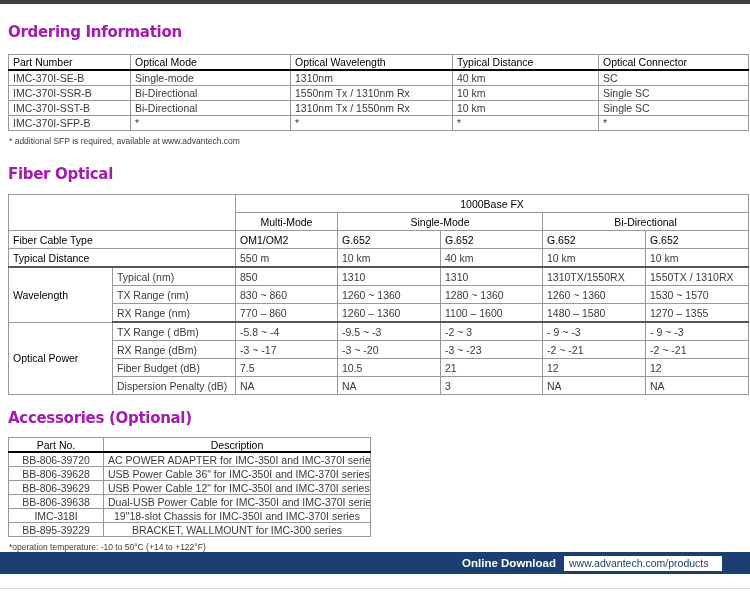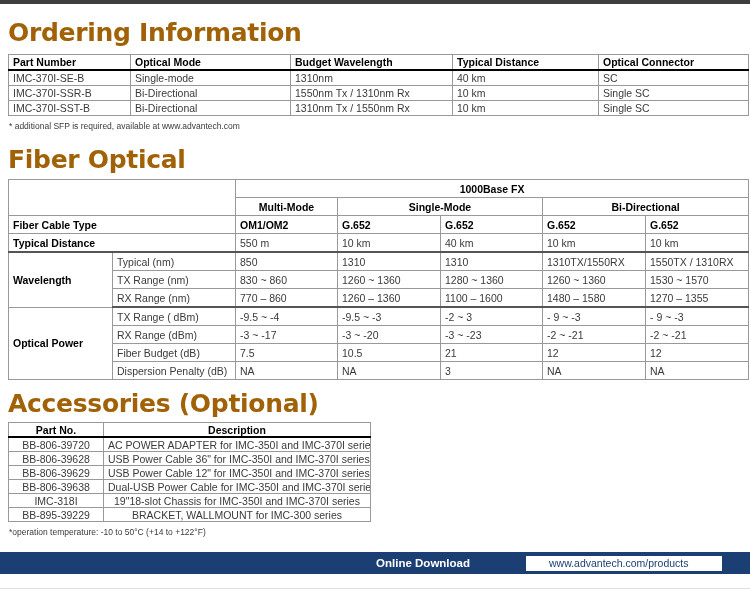--- a/index.html
+++ b/index.html
@@ -5,45 +5,45 @@
   * { box-sizing: border-box; }
   html,body { margin:0; padding:0; }
   body {
     width:750px; height:591px; position:relative; background:#ffffff;
     font-family:"Liberation Sans", sans-serif; overflow:hidden;
   }
   .topbar { position:absolute; top:0; left:0; width:750px; height:4px; background:#3e3e3e; }
   .content { position:absolute; top:4px; left:8px; width:740px; }
   .sec-title {
     font-family:"DejaVu Sans", sans-serif; font-weight:bold;
-    font-size:25px; line-height:23px; color:#a16207; margin:17px 0 10px 0; letter-spacing:-0.3px;
+    font-size:15px; line-height:23px; color:#a21caf; margin:17px 0 10px 0; letter-spacing:-0.3px;
   }
   .sec-title.fiber { margin:17px 0 8px 0; }
   .sec-title.acc { margin:12px 0 7px 0; }
   table { border-collapse:collapse; table-layout:fixed; }
   .tbl { border:1px solid #555; }
   .tbl td {
     border:1px solid #999; padding:1px 4px; font-size:10.5px; line-height:12px;
     color:#3a3a3a; white-space:nowrap; overflow:hidden;
   }
-  .tbl .b { font-weight:bold; color:#000;margin-top:24px; }
+  .tbl .b { font-weight:normal; color:#000;margin-top:24px; }
   .tbl .ctr { text-align:center; }
   .tbl tr.hrow td { border-bottom:2px solid #000; }
   .tbl tr.sep td { border-bottom:2px solid #555; }
   #fiber-table td { padding:2.5px 4px; }
   #accessories-table td { padding:0.5px 4px;text-align:center; }
   .footnote { font-size:8.5px; color:#3a3a3a; margin:5px 0 0 1px; }
   .footer-bar {
     position:absolute; top:552px; left:0; width:750px; height:22px; background:#1c3f73;
-    display:flex; align-items:center; justify-content:flex-end;gap:48px;
+    display:flex; align-items:center; justify-content:flex-end;
   }
   .footer-label { color:#ffffff; font-weight:bold; font-size:11.5px; margin-right:8px; }
   .url-box {
-    width:196px; height:15px; background:#ffffff; margin-right:28px;
-    display:flex; align-items:center; padding-left:23px;
+    width:158px; height:15px; background:#ffffff; margin-right:28px;
+    display:flex; align-items:center; padding-left:5px;
     font-size:10.5px; color:#1c3f73;
   }
   .bottom-hairline { position:absolute; top:588px; left:0; width:750px; height:1px; background:#dedede; }
 </style>
 </head>
 <body>
 
 <div class="topbar"></div>
 
 <div class="content">
@@ -55,21 +55,21 @@
       <col style="width:122px">
         <col style="width:160px">
         <col style="width:162px">
         <col style="width:146px">
         <col style="width:150px">
     </colgroup>
     <tbody>
         <tr class="hrow">
           <td class="b">Part Number</td>
           <td class="b">Optical Mode</td>
-          <td class="b">Budget Wavelength</td>
+          <td class="b">Optical Wavelength</td>
           <td class="b">Typical Distance</td>
           <td class="b">Optical Connector</td>
         </tr>
         <tr>
           <td>IMC-370I-SE-B</td>
           <td>Single-mode</td>
           <td>1310nm</td>
           <td>40 km</td>
           <td>SC</td>
         </tr>
@@ -79,20 +79,27 @@
           <td>1550nm Tx / 1310nm Rx</td>
           <td>10 km</td>
           <td>Single SC</td>
         </tr>
         <tr>
           <td>IMC-370I-SST-B</td>
           <td>Bi-Directional</td>
           <td>1310nm Tx / 1550nm Rx</td>
           <td>10 km</td>
           <td>Single SC</td>
+        </tr>
+        <tr>
+          <td>IMC-370I-SFP-B</td>
+          <td>*</td>
+          <td>*</td>
+          <td>*</td>
+          <td>*</td>
         </tr>
       </tbody>
   </table>
 
   <div class="footnote">* additional SFP is required, available at www.advantech.com</div>
 
   <div class="sec-title fiber">Fiber Optical</div>
 
   <table class="tbl" id="fiber-table" style="width:740px;">
     <colgroup>
@@ -151,21 +158,21 @@
           <td>RX Range (nm)</td>
           <td>770 – 860</td>
           <td>1260 – 1360</td>
           <td>1100 – 1600</td>
           <td>1480 – 1580</td>
           <td>1270 – 1355</td>
         </tr>
         <tr>
           <td rowspan="4" class="b">Optical Power</td>
           <td>TX Range ( dBm)</td>
-          <td>-9.5 ~ -4</td>
+          <td>-5.8 ~ -4</td>
           <td>-9.5 ~ -3</td>
           <td>-2 ~ 3</td>
           <td>- 9 ~ -3</td>
           <td>- 9 ~ -3</td>
         </tr>
         <tr>
           <td>RX Range (dBm)</td>
           <td>-3 ~ -17</td>
           <td>-3 ~ -20</td>
           <td>-3 ~ -23</td>

